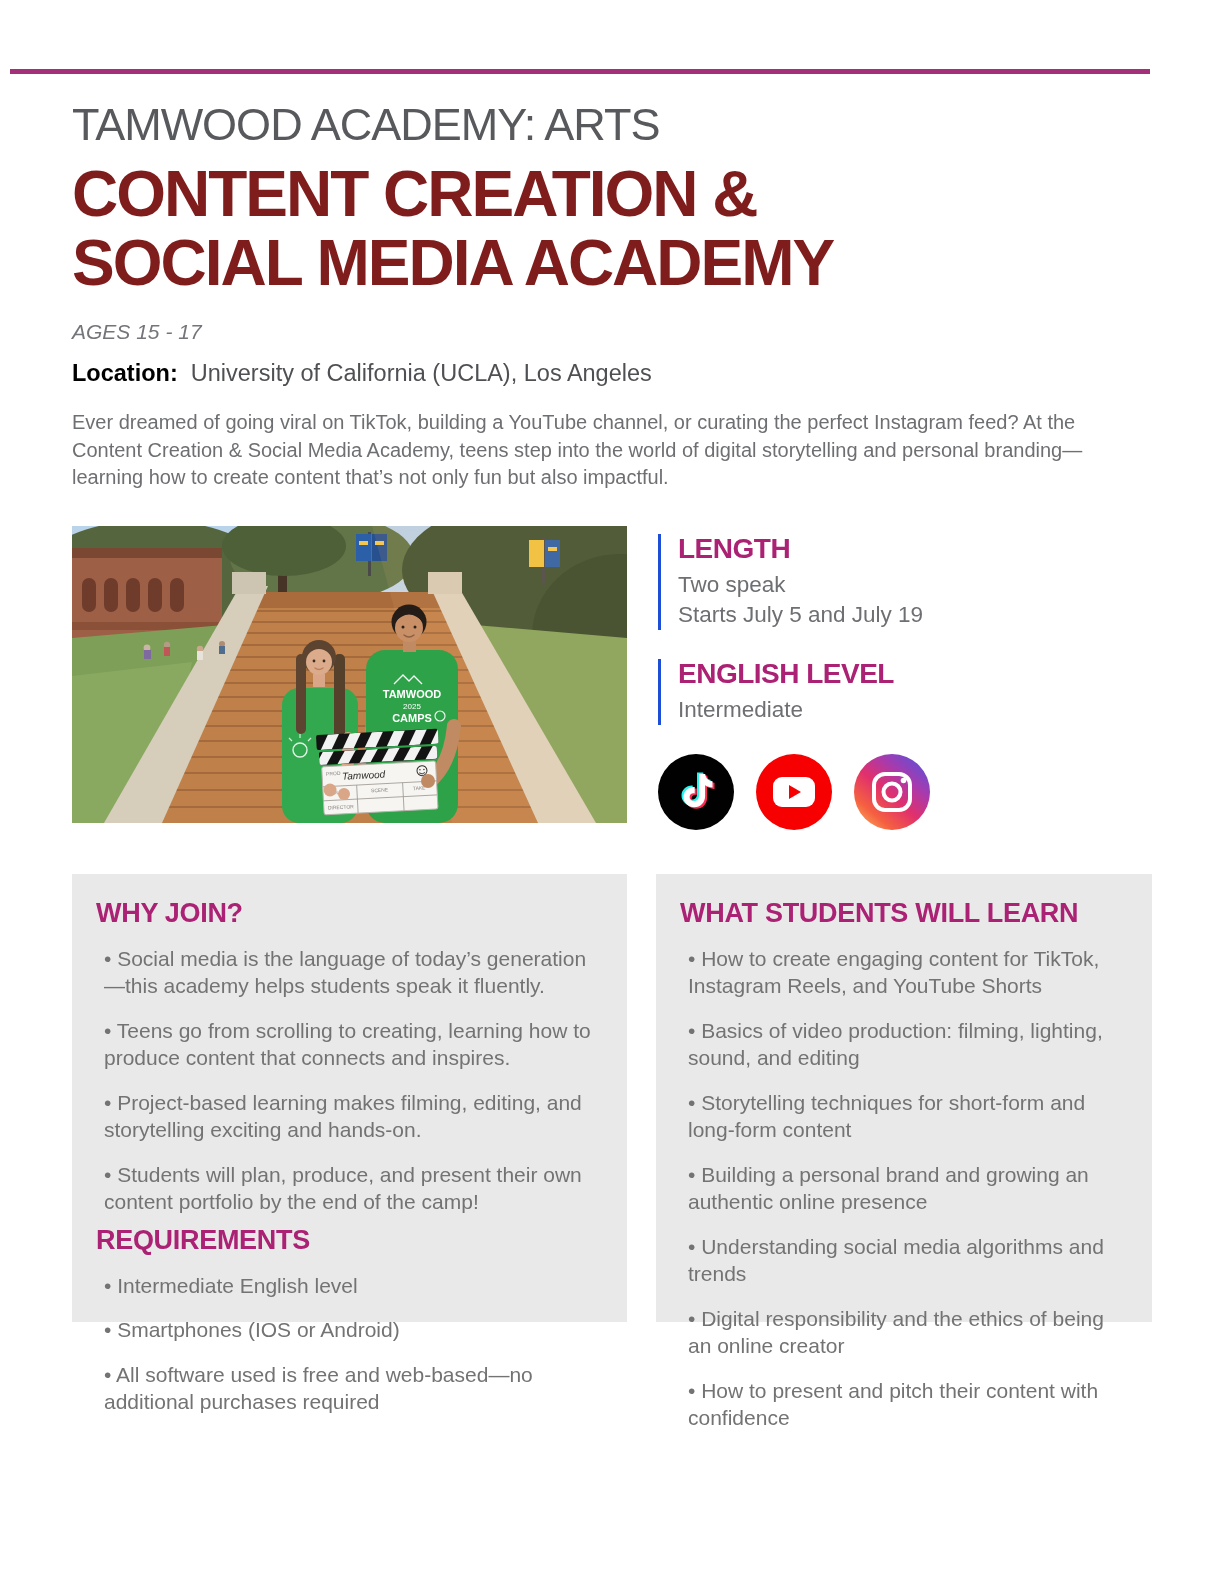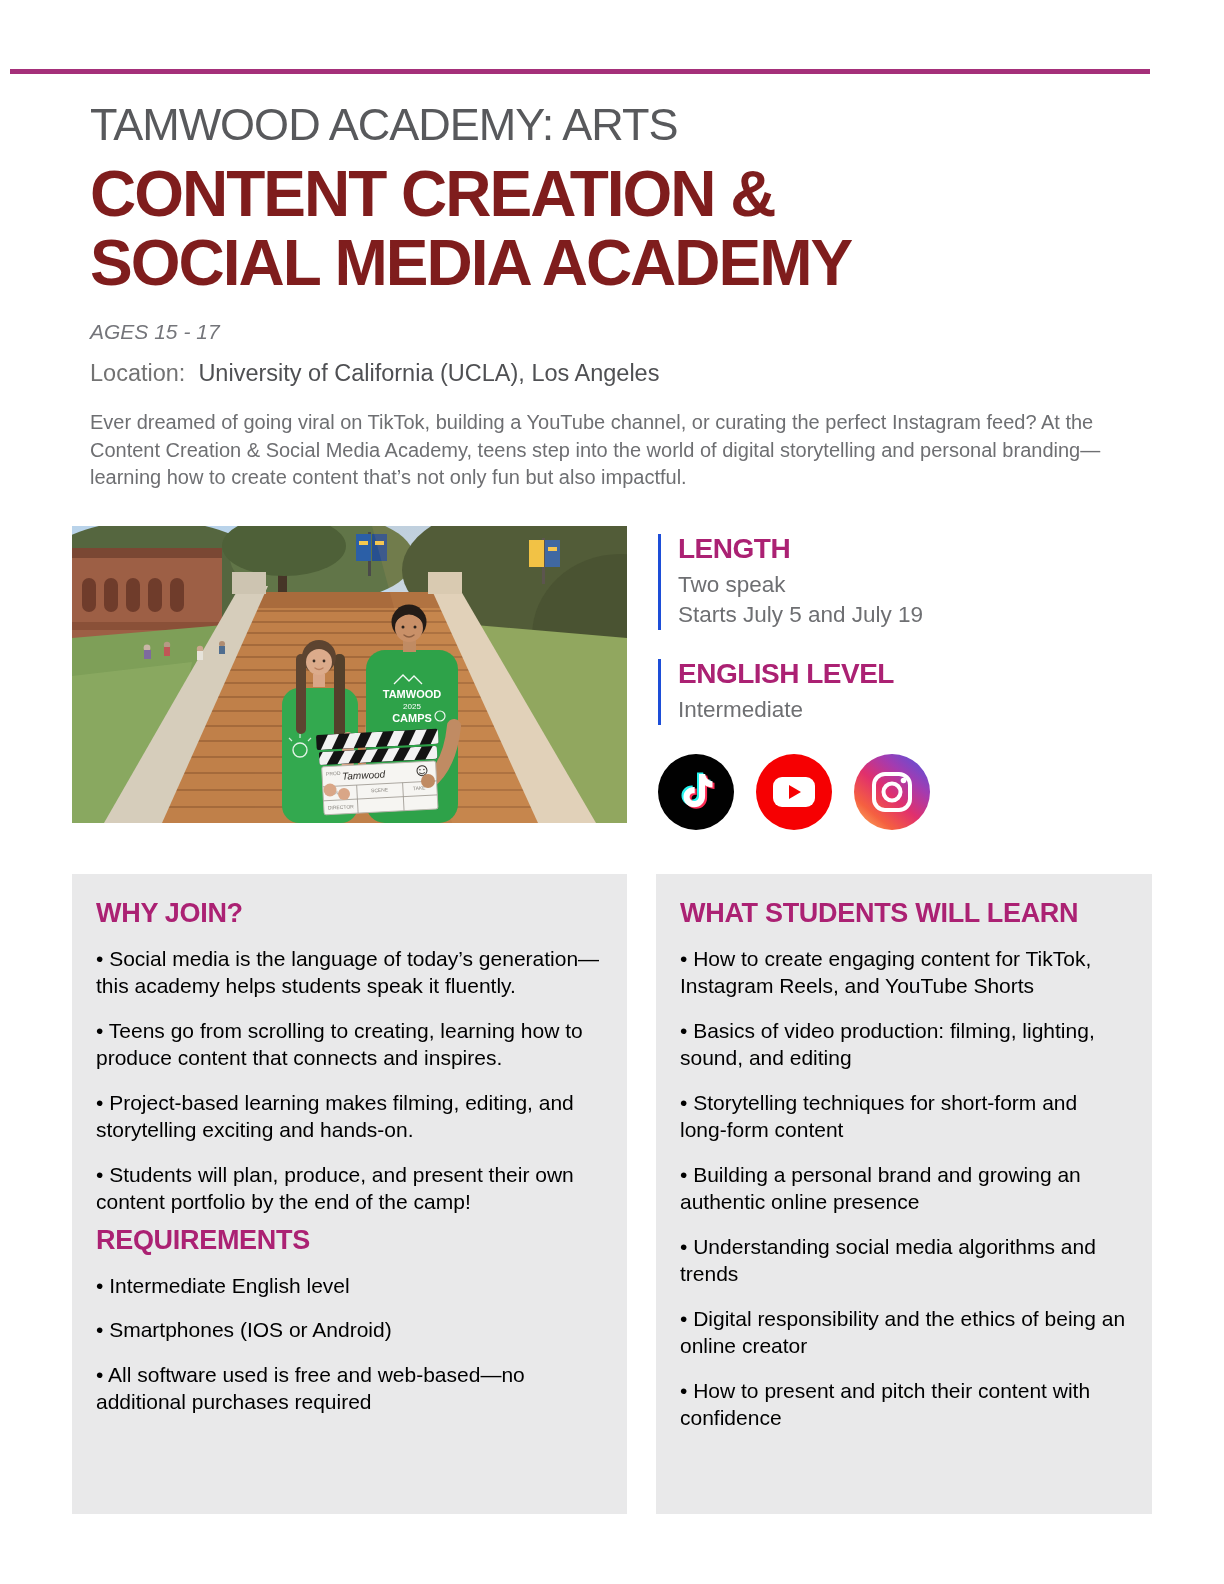--- a/index.html
+++ b/index.html
@@ -1,54 +1,54 @@
 <!DOCTYPE html>
 <html><head>
 <meta charset="utf-8">
 <style>
   html,body{margin:0;padding:0;background:#ffffff;}
   .page{position:relative;width:1224px;height:1584px;background:#ffffff;overflow:hidden;
         font-family:"Liberation Sans",sans-serif;}
   .top-rule{position:absolute;left:10px;top:69px;width:1140px;height:5px;background:#a5307a;}
 
-  header{padding:0 90px;}
+  header{padding:0 72px;}
   .kicker{padding-top:102px;margin:0;font-size:45px;line-height:46px;font-weight:400;
           letter-spacing:-1px;color:#58595c;}
   .title{margin:12px 0 0;font-size:64px;line-height:69px;font-weight:700;
          letter-spacing:-2px;color:#7f1d1d;}
   .title span{display:block;}
   .ages{margin:22px 0 0;font-size:21px;font-style:italic;color:#74757a;}
   .location{margin:16px 0 0;font-size:23.5px;color:#4f5053;}
-  .location-label{font-weight:400;color:#737373;}
+  .location-label{font-weight:700;color:#000000;}
   .location-value{margin-left:13px;}
   .intro{margin:22px 0 0;font-size:20px;line-height:27.5px;color:#6e6f72;width:1078px;}
 
   .media-row{display:flex;margin:34px 72px 0;}
   .photo{width:555px;height:297px;flex:0 0 auto;background:#dfe8ef;}
   .photo svg{display:block;}
   .photo text{font-family:"Liberation Sans",sans-serif;}
   .handwriting{font-family:"DejaVu Serif",serif;font-style:italic;}
 
   .details{margin-left:31px;padding-top:8px;}
   .detail-block{border-left:3px solid #1d4ed8;padding-left:17px;margin-bottom:29px;}
   .detail-label{margin:0;font-size:28px;line-height:30px;font-weight:700;
                 letter-spacing:-0.5px;color:#ab2173;}
   .detail-line{margin:6px 0 0;font-size:22.5px;line-height:30px;color:#6e6f72;}
   .detail-line + .detail-line{margin-top:0;}
   .social-row{display:flex;gap:22px;margin-top:16px;}
   .social-icon{width:76px;height:76px;display:block;}
 
   .boxes{display:flex;gap:29px;margin:44px 72px 0;}
-  .box{background:#e9e9ea;height:640px;box-sizing:border-box;padding:24px 24px 12px;}
+  .box{background:#e9e9ea;height:448px;box-sizing:border-box;padding:24px 24px 12px;}
   .box-left{width:555px;}
   .box-right{width:496px;}
   .box-heading{margin:0;font-size:27px;line-height:30px;font-weight:700;
                letter-spacing:-0.3px;color:#ab2173;}
   .box-heading.second{margin-top:9px;}
-  .bullet{margin:17px 0 0;font-size:21px;line-height:27.5px;color:#000000;}
+  .bullet{margin:17px 8px 0;font-size:21px;line-height:27.5px;color:#737373;}
   .bullet::before{content:"• ";}
 </style>
 </head>
 <body>
 
 <div class="page">
   <div class="top-rule"></div>
 
   <header>
     <h2 class="kicker">TAMWOOD ACADEMY: ARTS</h2>

